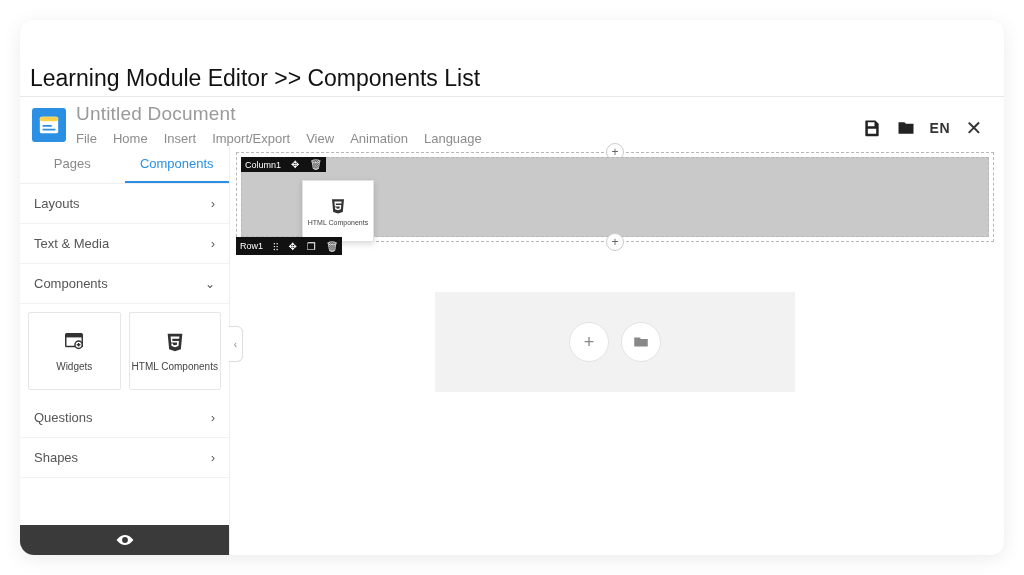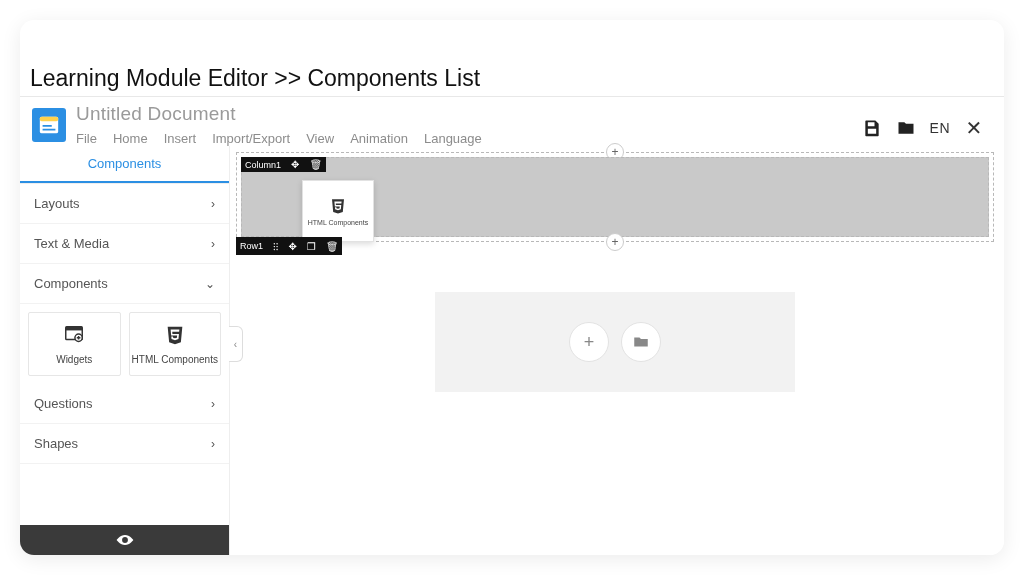--- a/index.html
+++ b/index.html
@@ -8,32 +8,32 @@
   .breadcrumb-bar { padding: 8px 10px 4px 10px; font-size: 23px; color: #111; border-bottom: 1px solid #e8e8e8; margin-top: 37px; }
   .topbar { display: flex; align-items: center; padding: 6px 20px 0 12px; }
   .doc-icon { width: 34px; height: 34px; background: #2b8fe3; border-radius: 3px; margin-right: 10px; display:flex; align-items:center; justify-content:center; }
   .doc-icon svg { width:22px; height:22px; }
   .title-area { flex:1; }
   .doc-title { font-size: 19px; font-weight: 300; color: #9a9a9a; letter-spacing: .2px; }
   .menu-row { display:flex; gap:16px; margin-top:6px; font-size:13px; color:#8c8c8c; font-weight:300; }
   .menu-row span { cursor:pointer; }
   .top-actions { display:flex; align-items:center; gap:14px; margin-top:6px; color:#333; }
   .top-actions .ico { width:20px; height:20px; display:flex; align-items:center; justify-content:center; }
-  .lang { font-size:14px; color:#333; letter-spacing:.5px; }
+  .lang { font-size:14px; color:#333; letter-spacing:.5px;font-weight:bold; }
   .close-x { font-size:20px; font-weight:300; }
   .body { flex:1; display:flex; min-height:0; }
   .sidebar { width:210px; display:flex; flex-direction:column; border-right:1px solid #eee; position:relative; }
   .side-tabs { display:flex; border-bottom:1px solid #eee; }
   .side-tab { flex:1; text-align:center; padding:10px 0; font-size:13px; color:#888; cursor:pointer; }
   .side-tab.active { color:#2b8fe3; border-bottom:2px solid #2b8fe3; }
   .accordion { flex:1; overflow:auto; }
   .acc-item { display:flex; align-items:center; justify-content:space-between; padding:12px 14px; font-size:13px; color:#555; border-bottom:1px solid #f2f2f2; cursor:pointer; }
   .chev { font-size:12px; color:#555; }
   .component-grid { display:flex; gap:8px; padding:8px; }
-  .comp-card { flex:1; background:#fff; border:1px solid #e6e6e6; border-radius:2px; height:64px; display:flex; flex-direction:column; align-items:center; justify-content:center; gap:8px; font-size:10px; color:#444; cursor:pointer; }
+  .comp-card { flex:1; background:#fff; border:1px solid #e6e6e6; border-radius:2px; height:78px; display:flex; flex-direction:column; align-items:center; justify-content:center; gap:8px; font-size:10px; color:#444; cursor:pointer; }
   .comp-card svg, .comp-card .picon { width:22px; height:22px; }
   .sidebar-footer { background:#3a3a3a; color:#fff; height:30px; display:flex; align-items:center; justify-content:center; }
   .sidebar-footer svg { width:20px; height:14px; fill:#fff; }
   .canvas { flex:1; position:relative; padding:6px 10px 10px 6px; background:#fff; }
   .collapse-handle { position:absolute; left:-1px; top:180px; width:14px; height:36px; border:1px solid #ddd; border-left:none; border-radius:0 6px 6px 0; background:#fff; display:flex; align-items:center; justify-content:center; font-size:10px; color:#888; cursor:pointer; }
   .row-outline { position:relative; border:1px dashed #b8b8b8; padding:4px; background:#fff; }
   .col-block { position:relative; border:1px dashed #b8b8b8; background:#c9c9c9; height:80px; }
   .tag { position:absolute; background:#111; color:#fff; font-size:9px; padding:2px 4px; display:flex; align-items:center; gap:10px; z-index:5; }
   .tag.col { top:-1px; left:-1px; }
   .tag.row { bottom:-14px; left:-1px; }
@@ -85,20 +85,21 @@
           </svg>
       </div>
       <div class="lang">EN</div>
       <div class="ico close-x">✕</div>
     </div>
   </div>
 
   <div class="body">
     <div class="sidebar">
       <div class="side-tabs">
+        <div class="side-tab">Pages</div>
         <div class="side-tab active">Components</div>
       </div>
       <div class="accordion">
         <div class="acc-item">
           <span>Layouts</span>
           <span class="chev">›</span>
         </div>
         <div class="acc-item">
           <span>Text &amp; Media</span>
           <span class="chev">›</span>

